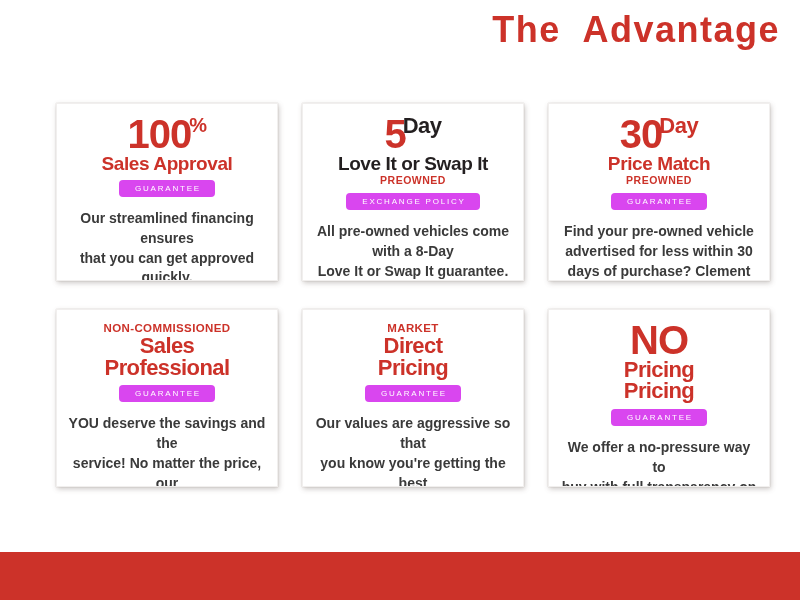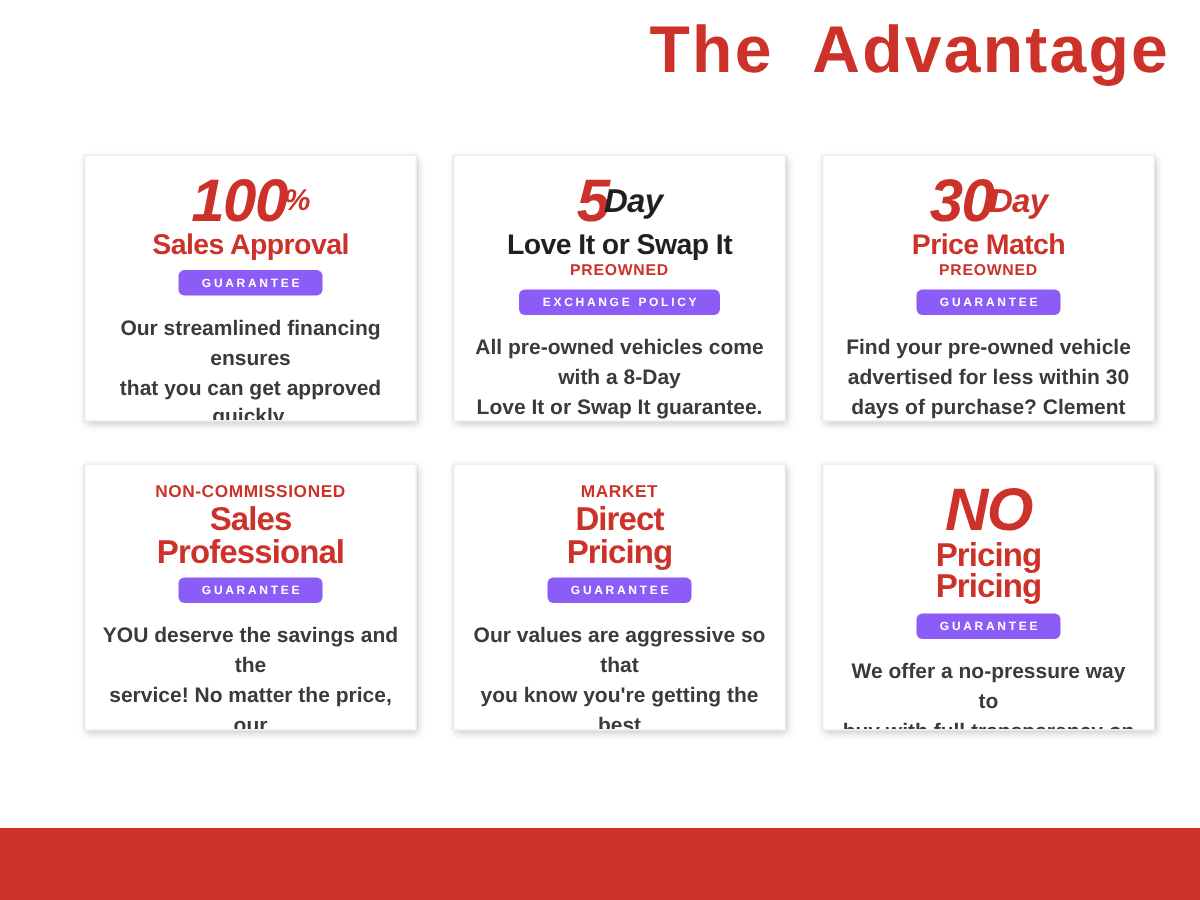--- a/index.html
+++ b/index.html
@@ -26,21 +26,21 @@
   
   .title-bar {
     position: absolute;
     top: 10px;
     left: 0;
     width: 780px;
     text-align: right;
   }
   .page-title {
     display: inline-block;
-    font-size: 44px;
+    font-size: 36px;
     font-weight: bold;
     color: #cc3229;
     letter-spacing: 1.5px;
     line-height: 1.1;
     white-space: pre;
   }
 
   
   .grid {
     position: absolute;
@@ -76,23 +76,22 @@
     line-height: 1;
   }
 
   .line-huge {
     font-size: 40px;
     font-weight: bold;
     color: #cc3229;
     letter-spacing: -1px;
     line-height: 0.92;
     display: flex;
-    align-items: center;
+    align-items: flex-start;
     justify-content: center;
-    font-style: italic;
   }
   .line-huge .suffix-small {
     font-size: 20px;
     font-weight: bold;
     letter-spacing: -0.5px;
     margin-left: -2px;
   }
   .line-huge .suffix-word {
     font-size: 22px;
     font-weight: bold;
@@ -131,24 +130,24 @@
     font-weight: bold;
     color: #cc3229;
     letter-spacing: 0.5px;
     line-height: 1.2;
     margin-top: 1px;
   }
 
   
   .badge {
     margin-top: 7px;
-    background: #8b5cf6;
+    background: #d946ef;
     color: #ffffff;
     font-size: 8px;
-    font-weight: bold;
+    font-weight: normal;
     letter-spacing: 1.8px;
     padding: 4px 14px 4px 16px;
     border-radius: 4px;
     display: inline-block;
     white-space: nowrap;
   }
 
   
   .body-copy {
     margin-top: 12px;

